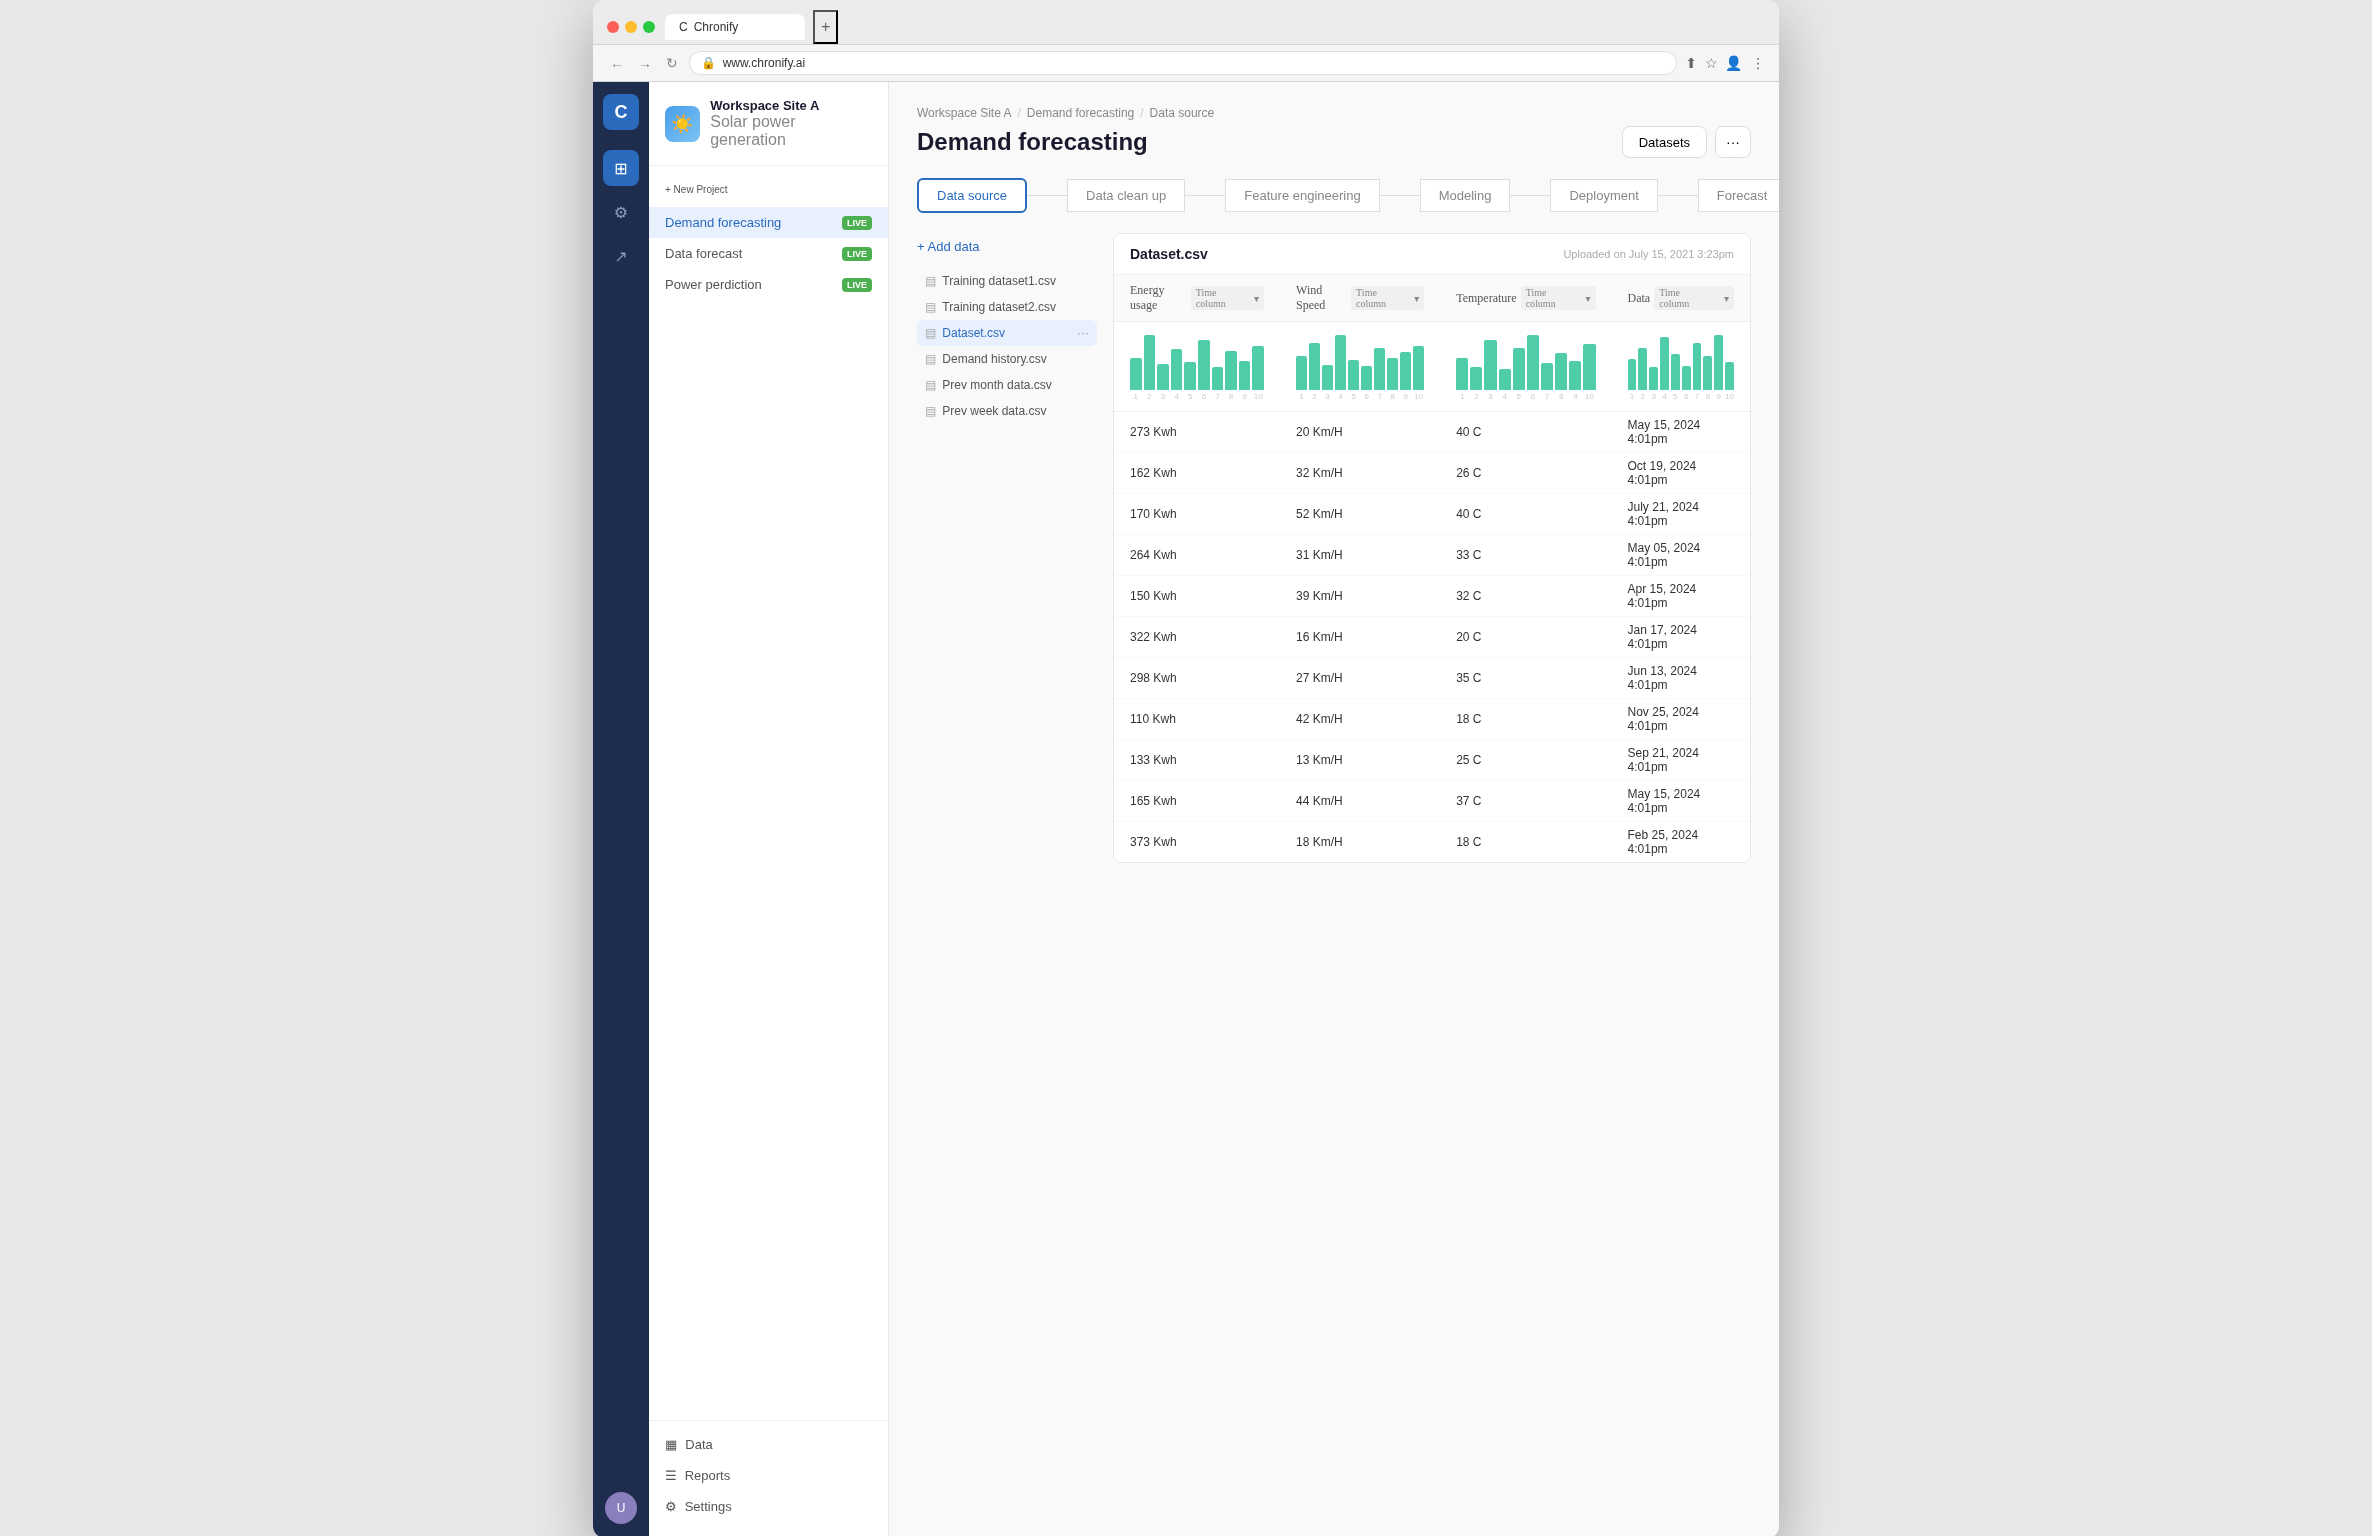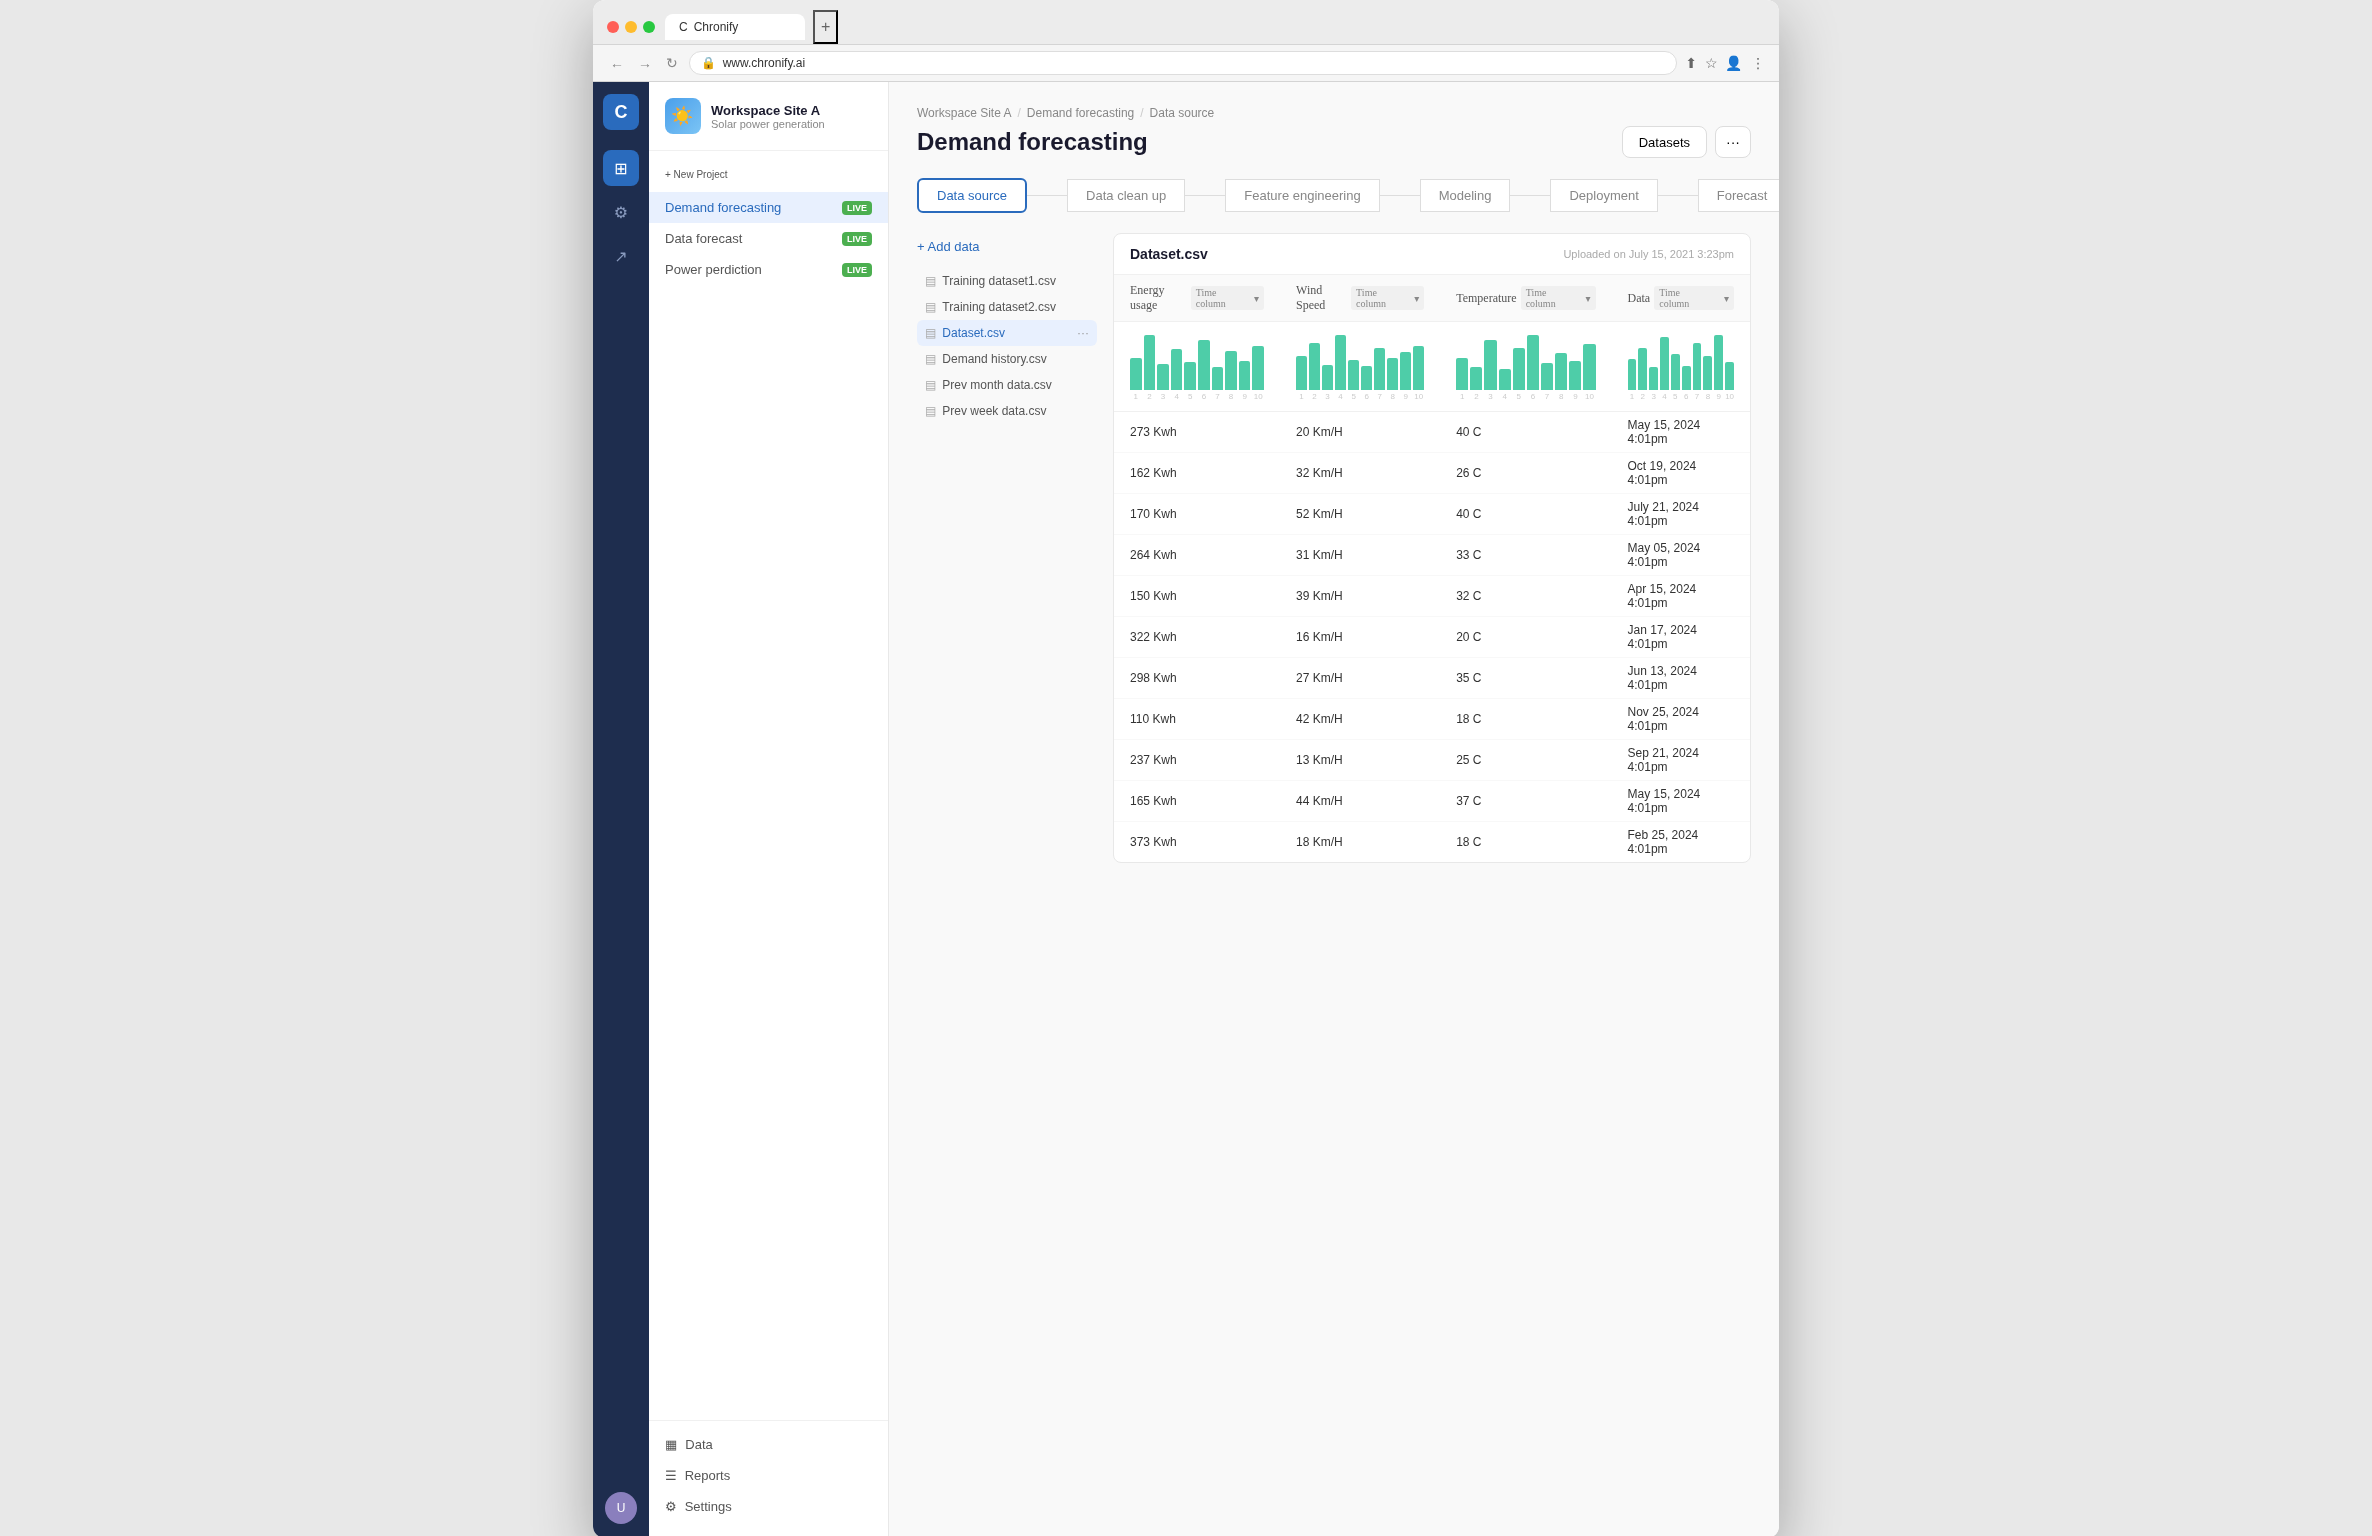--- a/index.html
+++ b/index.html
@@ -122,21 +122,21 @@
       margin-bottom: 12px;
     }
     .workspace-icon {
       width: 36px; height: 36px;
       background: linear-gradient(135deg, #4a9fea, #7bc4f5);
       border-radius: 8px;
       display: flex; align-items: center; justify-content: center;
       font-size: 18px;
     }
     .workspace-info .ws-name { font-size: 13px; font-weight: 600; color: #1a1a2e; }
-    .workspace-info .ws-sub { font-size: 11px; color: #888; }
+    .workspace-info .ws-sub { font-size: 16px; color: #888; }
 
     .new-project-btn {
       display: flex; align-items: center; gap: 6px;
       padding: 6px 16px 12px;
       color: #555; font-size: 10px; cursor: pointer;
       border: none; background: none; width: 100%;
     }
 
     .sidebar-item {
       display: flex; align-items: center; justify-content: space-between;
@@ -692,21 +692,21 @@
                   <td>35 C</td>
                   <td>Jun 13, 2024 4:01pm</td>
                 </tr>
                 <tr class="data-row">
                   <td>110 Kwh</td>
                   <td>42 Km/H</td>
                   <td>18 C</td>
                   <td>Nov 25, 2024 4:01pm</td>
                 </tr>
                 <tr class="data-row">
-                  <td>237 Kwh</td>
+                  <td>133 Kwh</td>
                   <td>13 Km/H</td>
                   <td>25 C</td>
                   <td>Sep 21, 2024 4:01pm</td>
                 </tr>
                 <tr class="data-row">
                   <td>165 Kwh</td>
                   <td>44 Km/H</td>
                   <td>37 C</td>
                   <td>May 15, 2024 4:01pm</td>
                 </tr>

